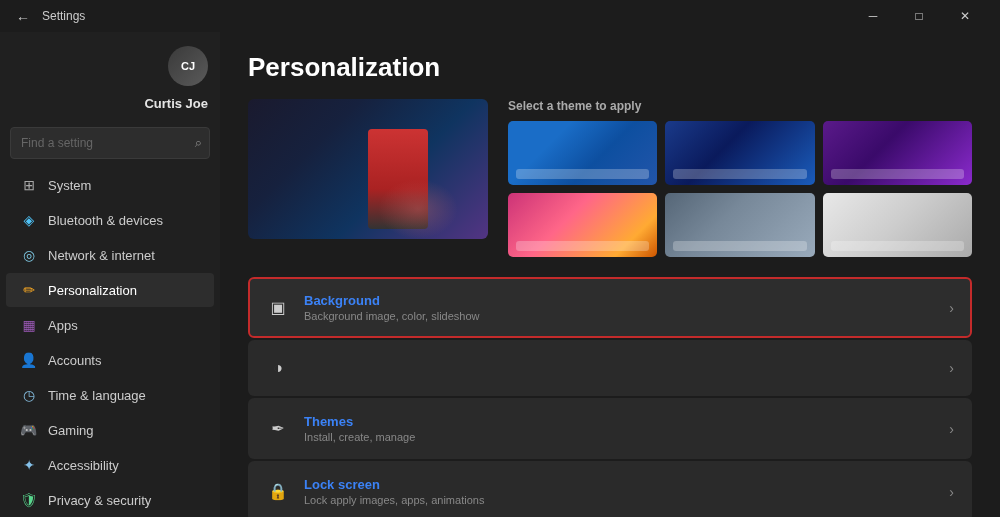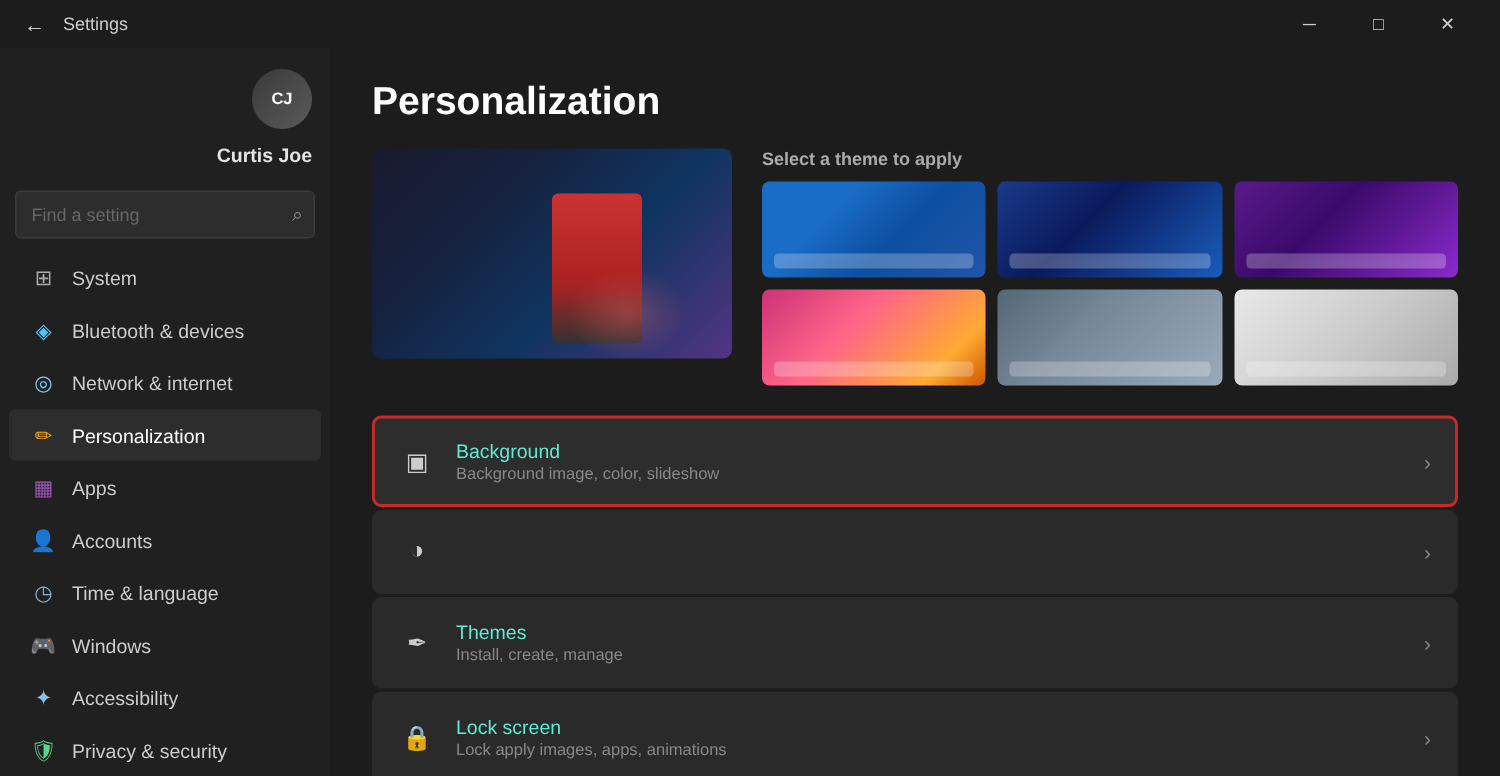--- a/index.html
+++ b/index.html
@@ -264,21 +264,21 @@
     .settings-item-icon {
       width: 24px;
       height: 24px;
       display: flex;
       align-items: center;
       justify-content: center;
       color: #ccc;
       font-size: 16px;
     }
     .settings-item-text { display: flex; flex-direction: column; }
-    .settings-item-title { font-size: 13px; color: #5eead4; font-weight: 400; }
+    .settings-item-title { font-size: 13px; color: #3b82f6; font-weight: 700; }
     .settings-item-desc { font-size: 11px; color: #888; margin-top: 2px; }
     .settings-item-chevron { color: #888; font-size: 14px; }
 
     
   </style>
 </head>
 <body>
 
 <div class="titlebar">
   <div class="titlebar-left">
@@ -334,21 +334,21 @@
         <div class="nav-item">
           <span class="nav-icon" style="color: rgb(93, 173, 226);">👤</span>
           <span>Accounts</span>
         </div>
         <div class="nav-item">
           <span class="nav-icon" style="color: rgb(127, 179, 211);">◷</span>
           <span>Time &amp; language</span>
         </div>
         <div class="nav-item">
           <span class="nav-icon" style="color: rgb(231, 76, 60);">🎮</span>
-          <span>Windows</span>
+          <span>Gaming</span>
         </div>
         <div class="nav-item">
           <span class="nav-icon" style="color: rgb(133, 193, 233);">✦</span>
           <span>Accessibility</span>
         </div>
         <div class="nav-item">
           <span class="nav-icon" style="color: rgb(88, 214, 141);">🛡</span>
           <span>Privacy &amp; security</span>
         </div>
         <div class="nav-item">

